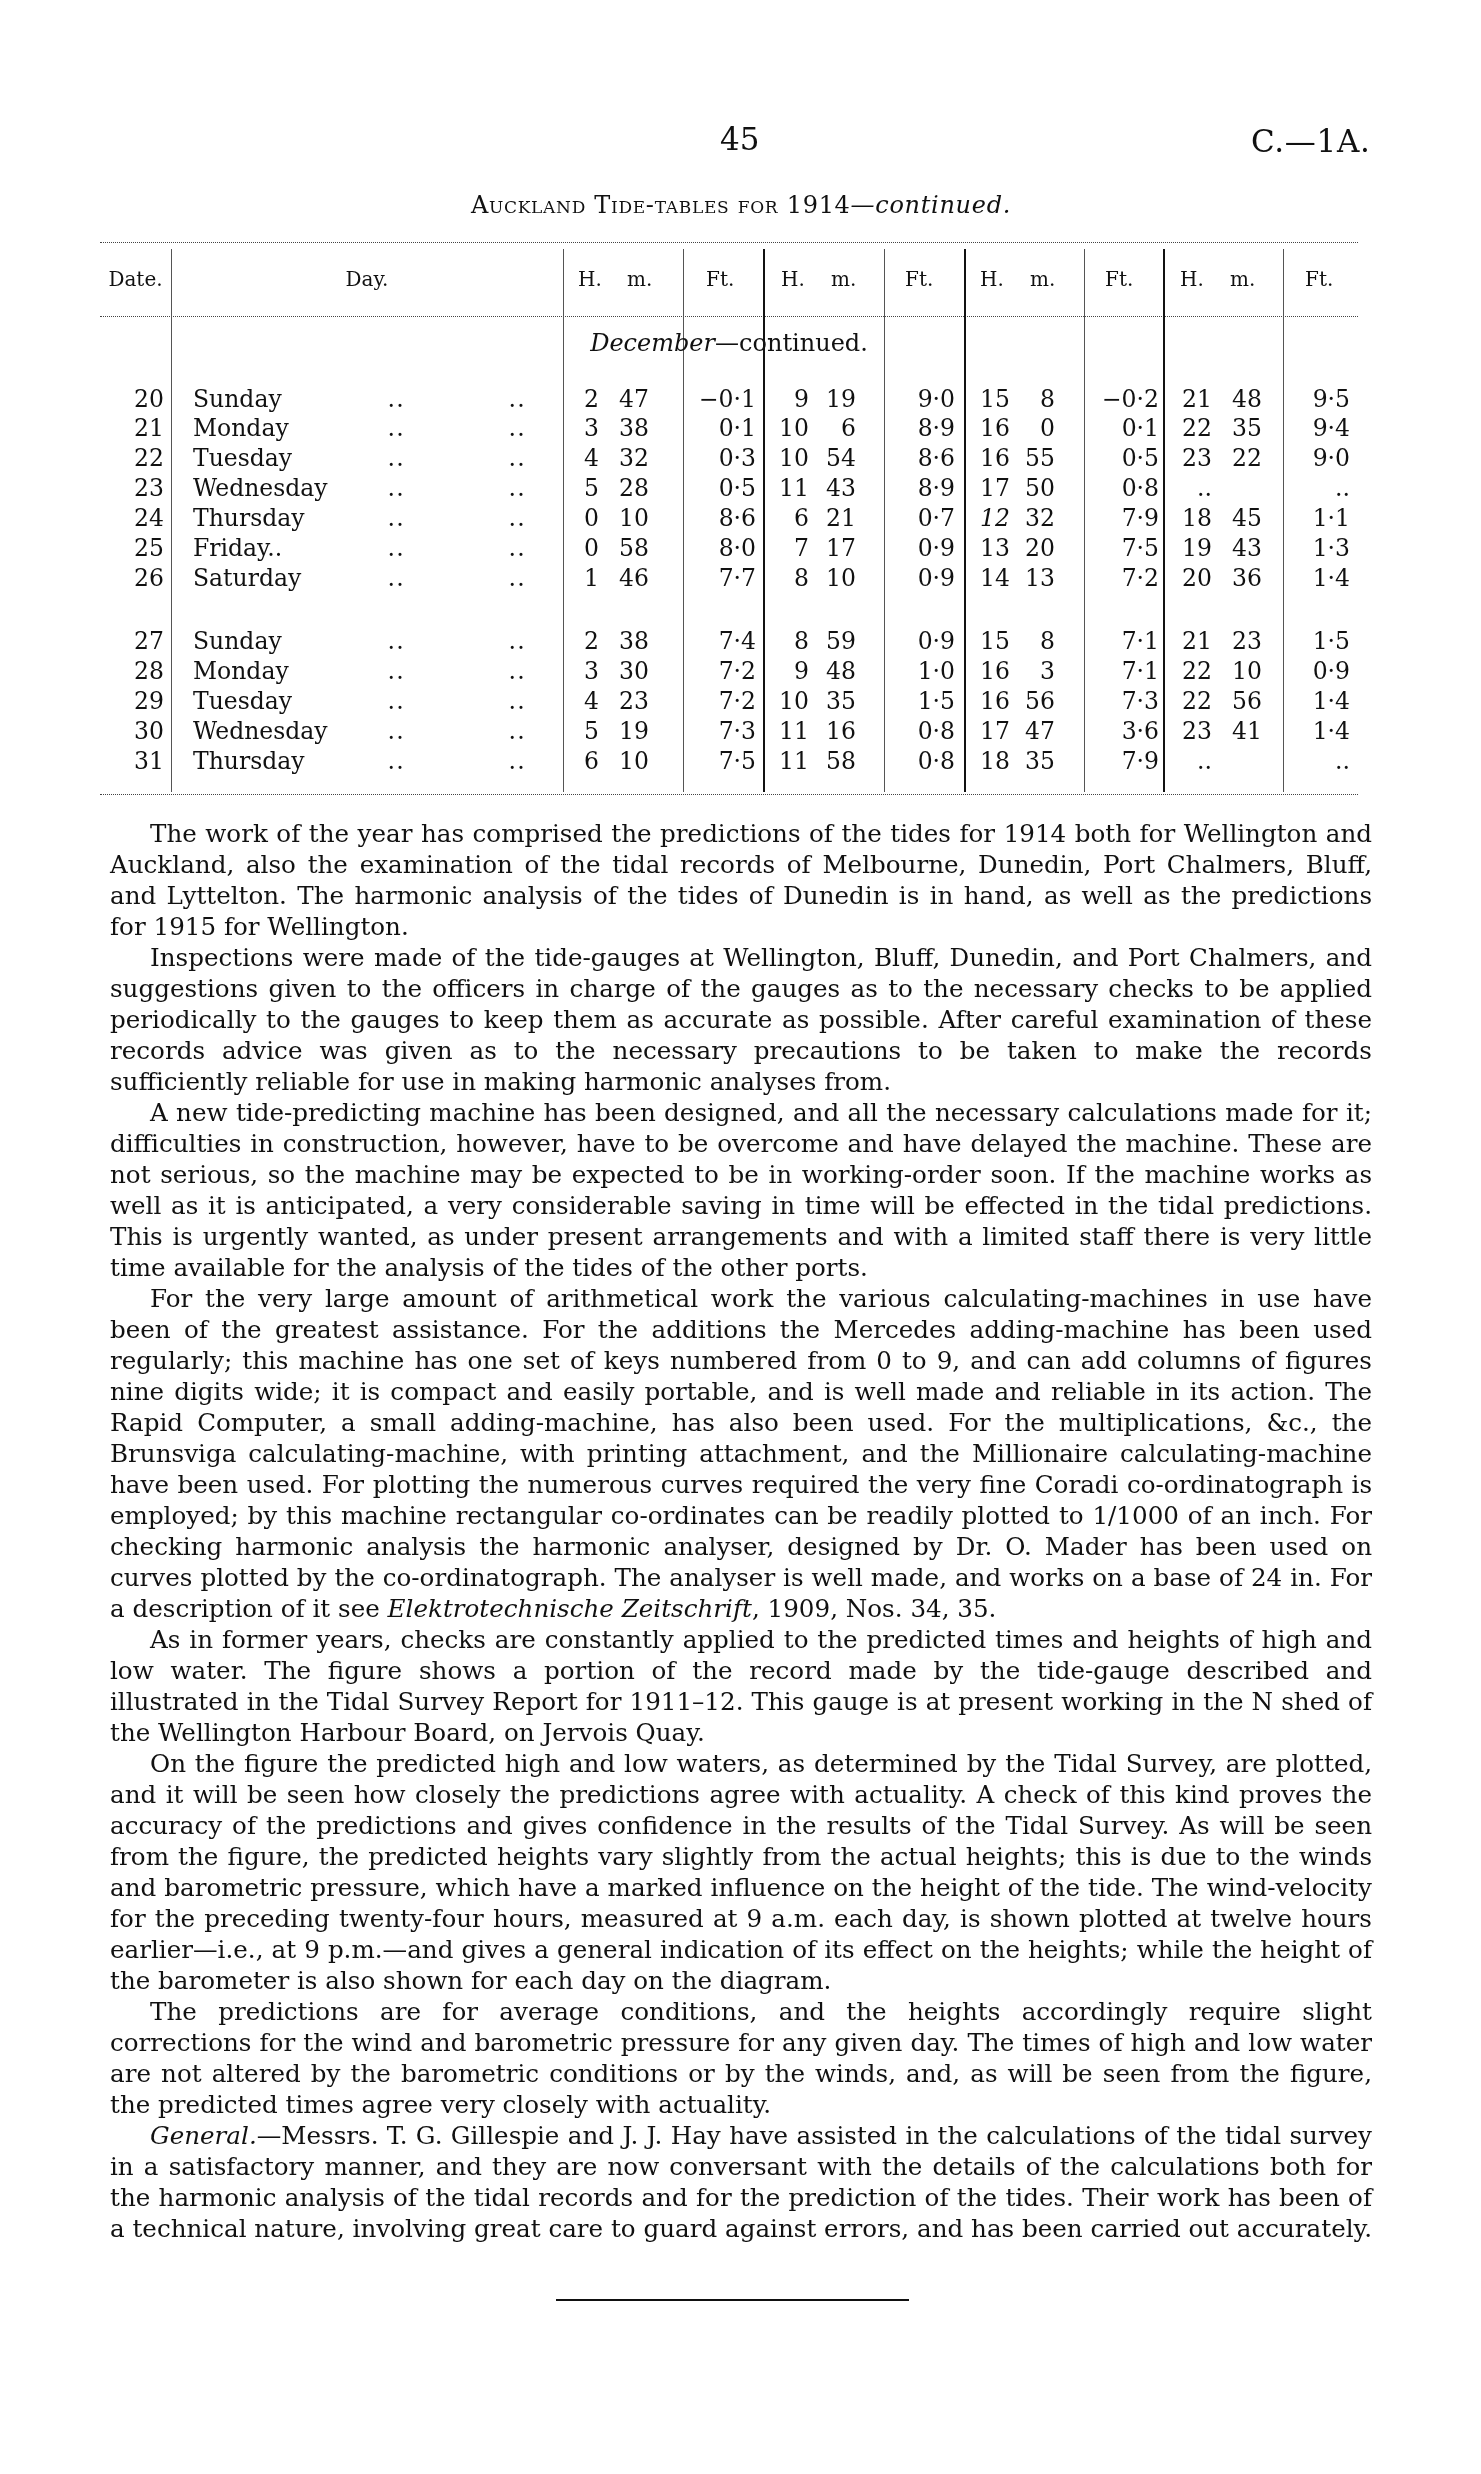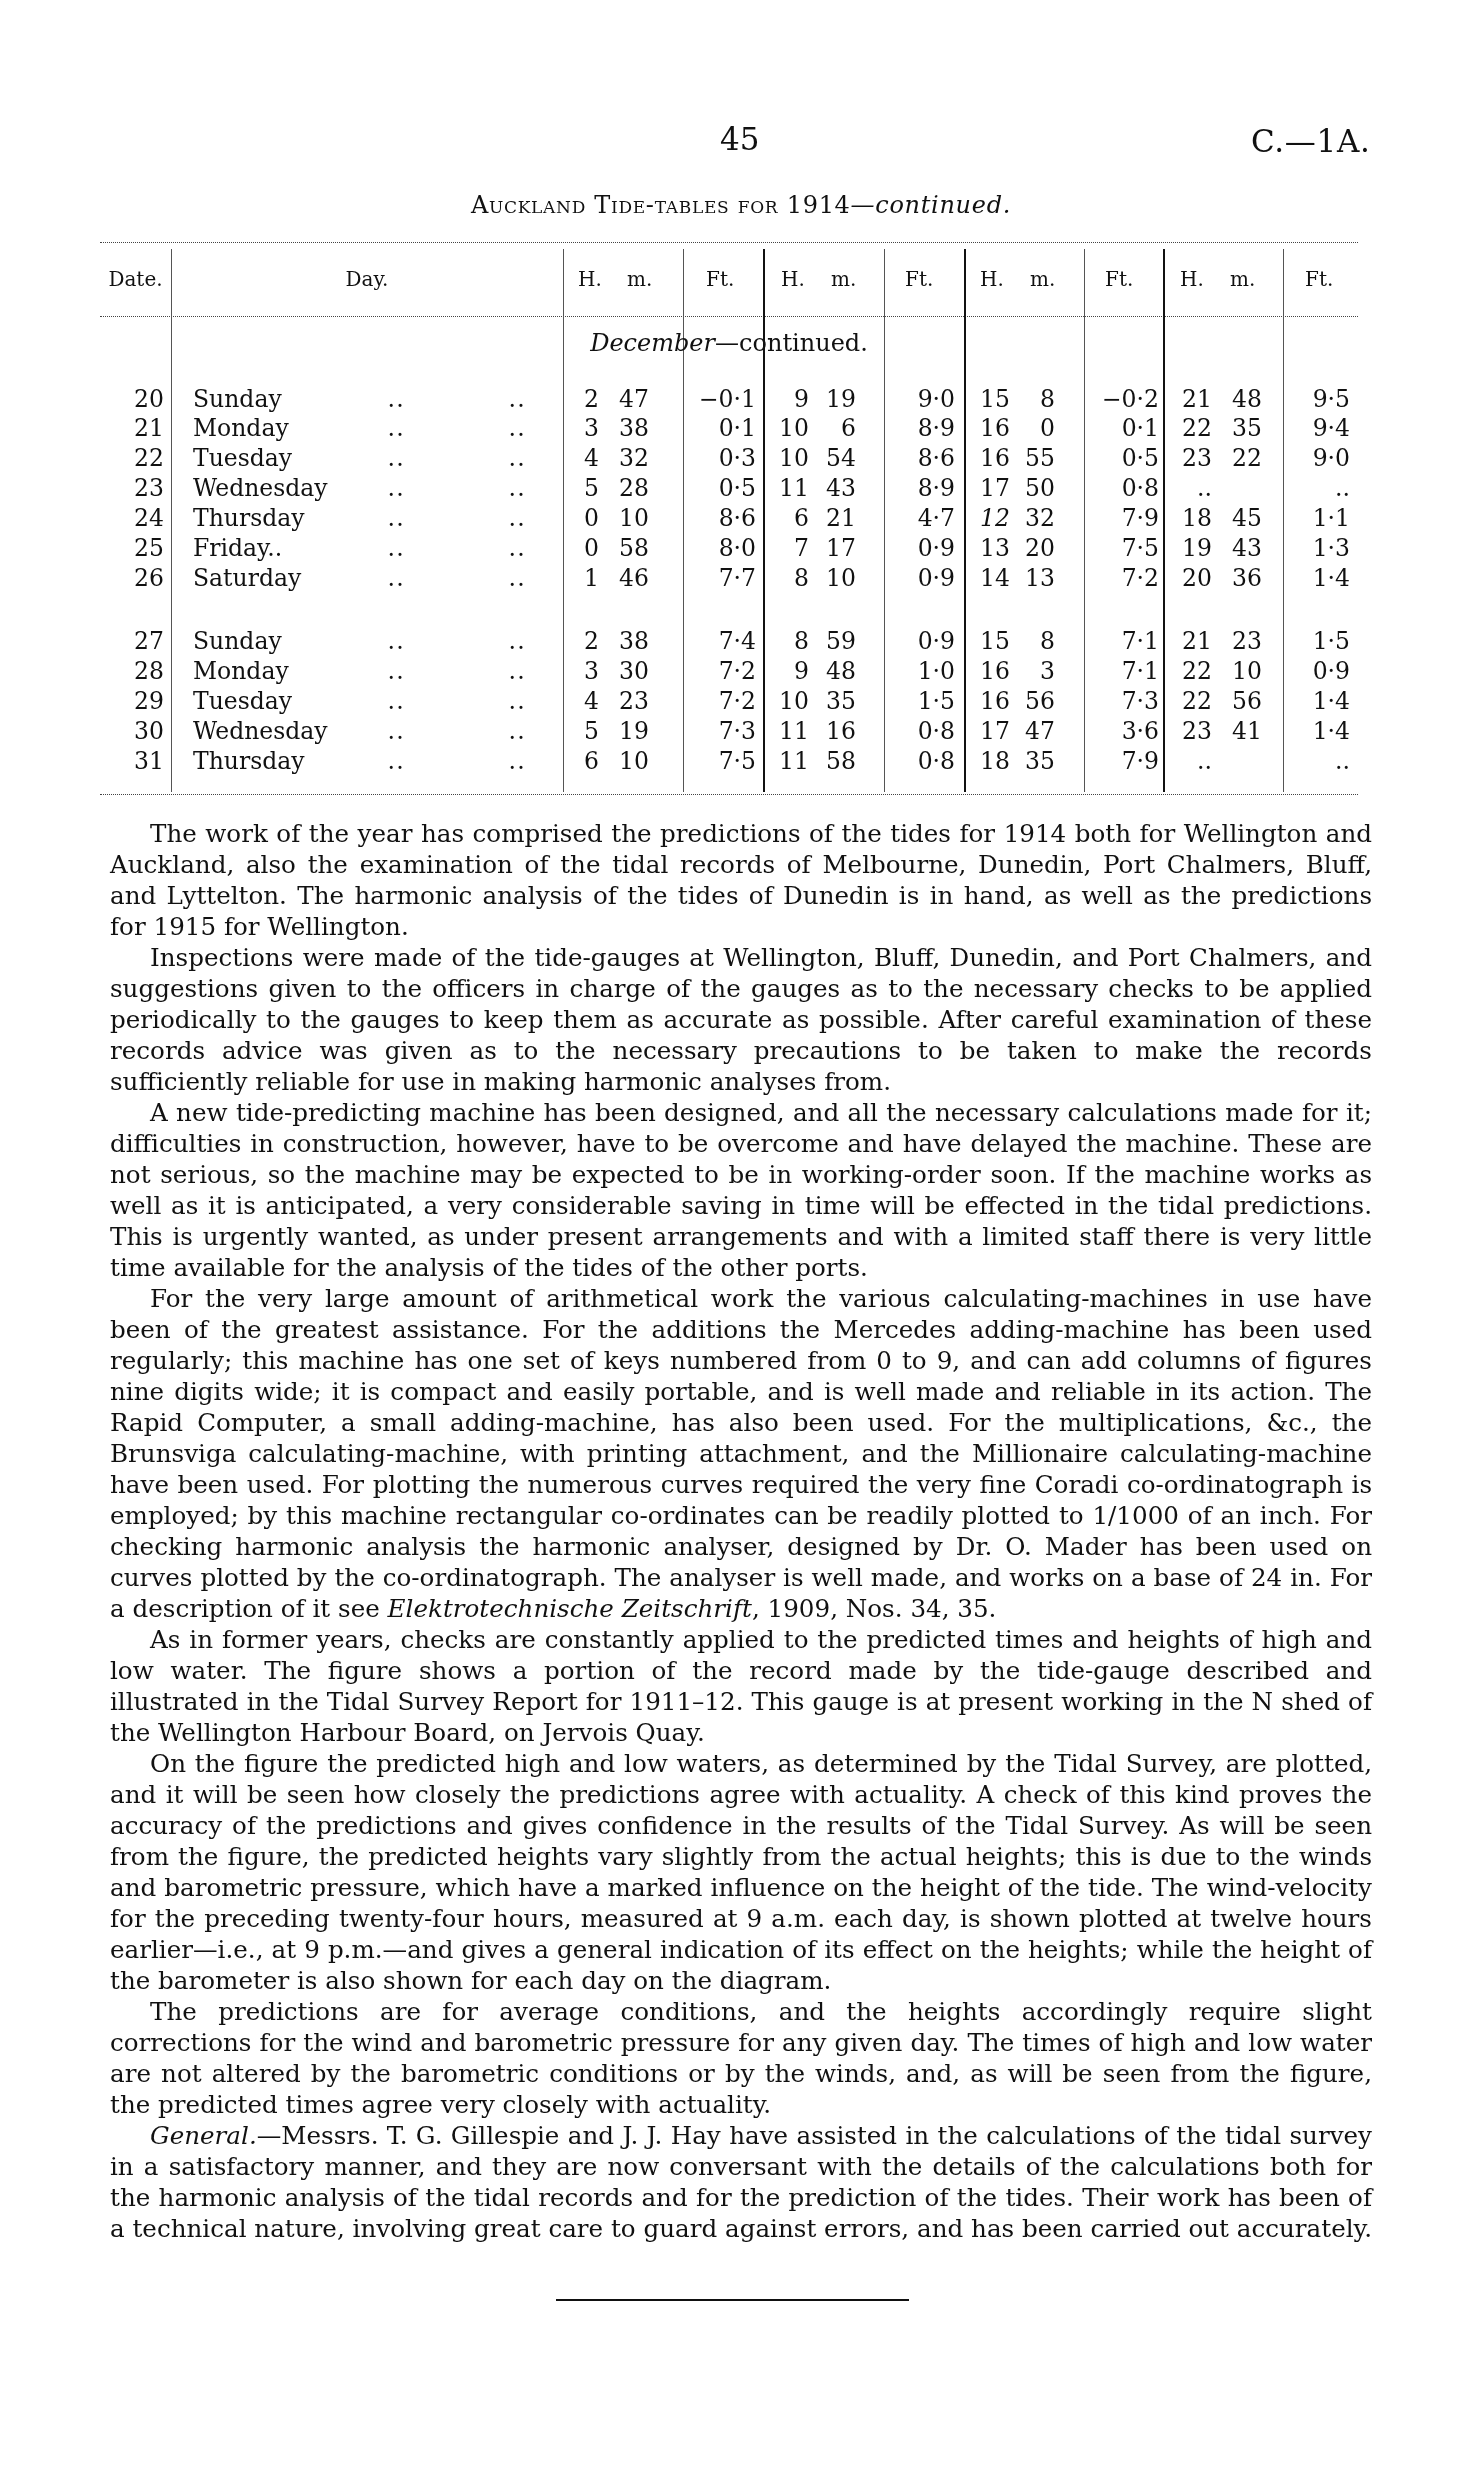--- a/index.html
+++ b/index.html
@@ -155,21 +155,21 @@
       <div class="row" style="top: 262px;">
         <span class="cell r" style="left: 0px; width: 64px;">24</span>
         <span class="cell " style="left: 93px; width: 185px;">Thursday</span>
         <span class="cell c dots" style="left: 282px; width: 28.5px;">..</span>
         <span class="cell c dots" style="left: 403px; width: 28.5px;">..</span>
         <span class="cell r" style="left: 467px; width: 32px;">0</span>
         <span class="cell r" style="left: 510px; width: 39px;">10</span>
         <span class="cell r" style="left: 592px; width: 64px;">8·6</span>
         <span class="cell r" style="left: 670px; width: 39px;">6</span>
         <span class="cell r" style="left: 713px; width: 43px;">21</span>
-        <span class="cell r" style="left: 791px; width: 64px;">4·7</span>
+        <span class="cell r" style="left: 791px; width: 64px;">0·7</span>
         <span class="cell r" style="left: 871px; width: 39px; font-style: italic;">12</span>
         <span class="cell r" style="left: 916px; width: 39px;">32</span>
         <span class="cell r" style="left: 991px; width: 68px;">7·9</span>
         <span class="cell r" style="left: 1073px; width: 39px;">18</span>
         <span class="cell r" style="left: 1119px; width: 43px;">45</span>
         <span class="cell r" style="left: 1197px; width: 53px;">1·1</span>
       </div>
       <div class="row" style="top: 292px;">
         <span class="cell r" style="left: 0px; width: 64px;">25</span>
         <span class="cell " style="left: 93px; width: 185px;">Friday..</span>

